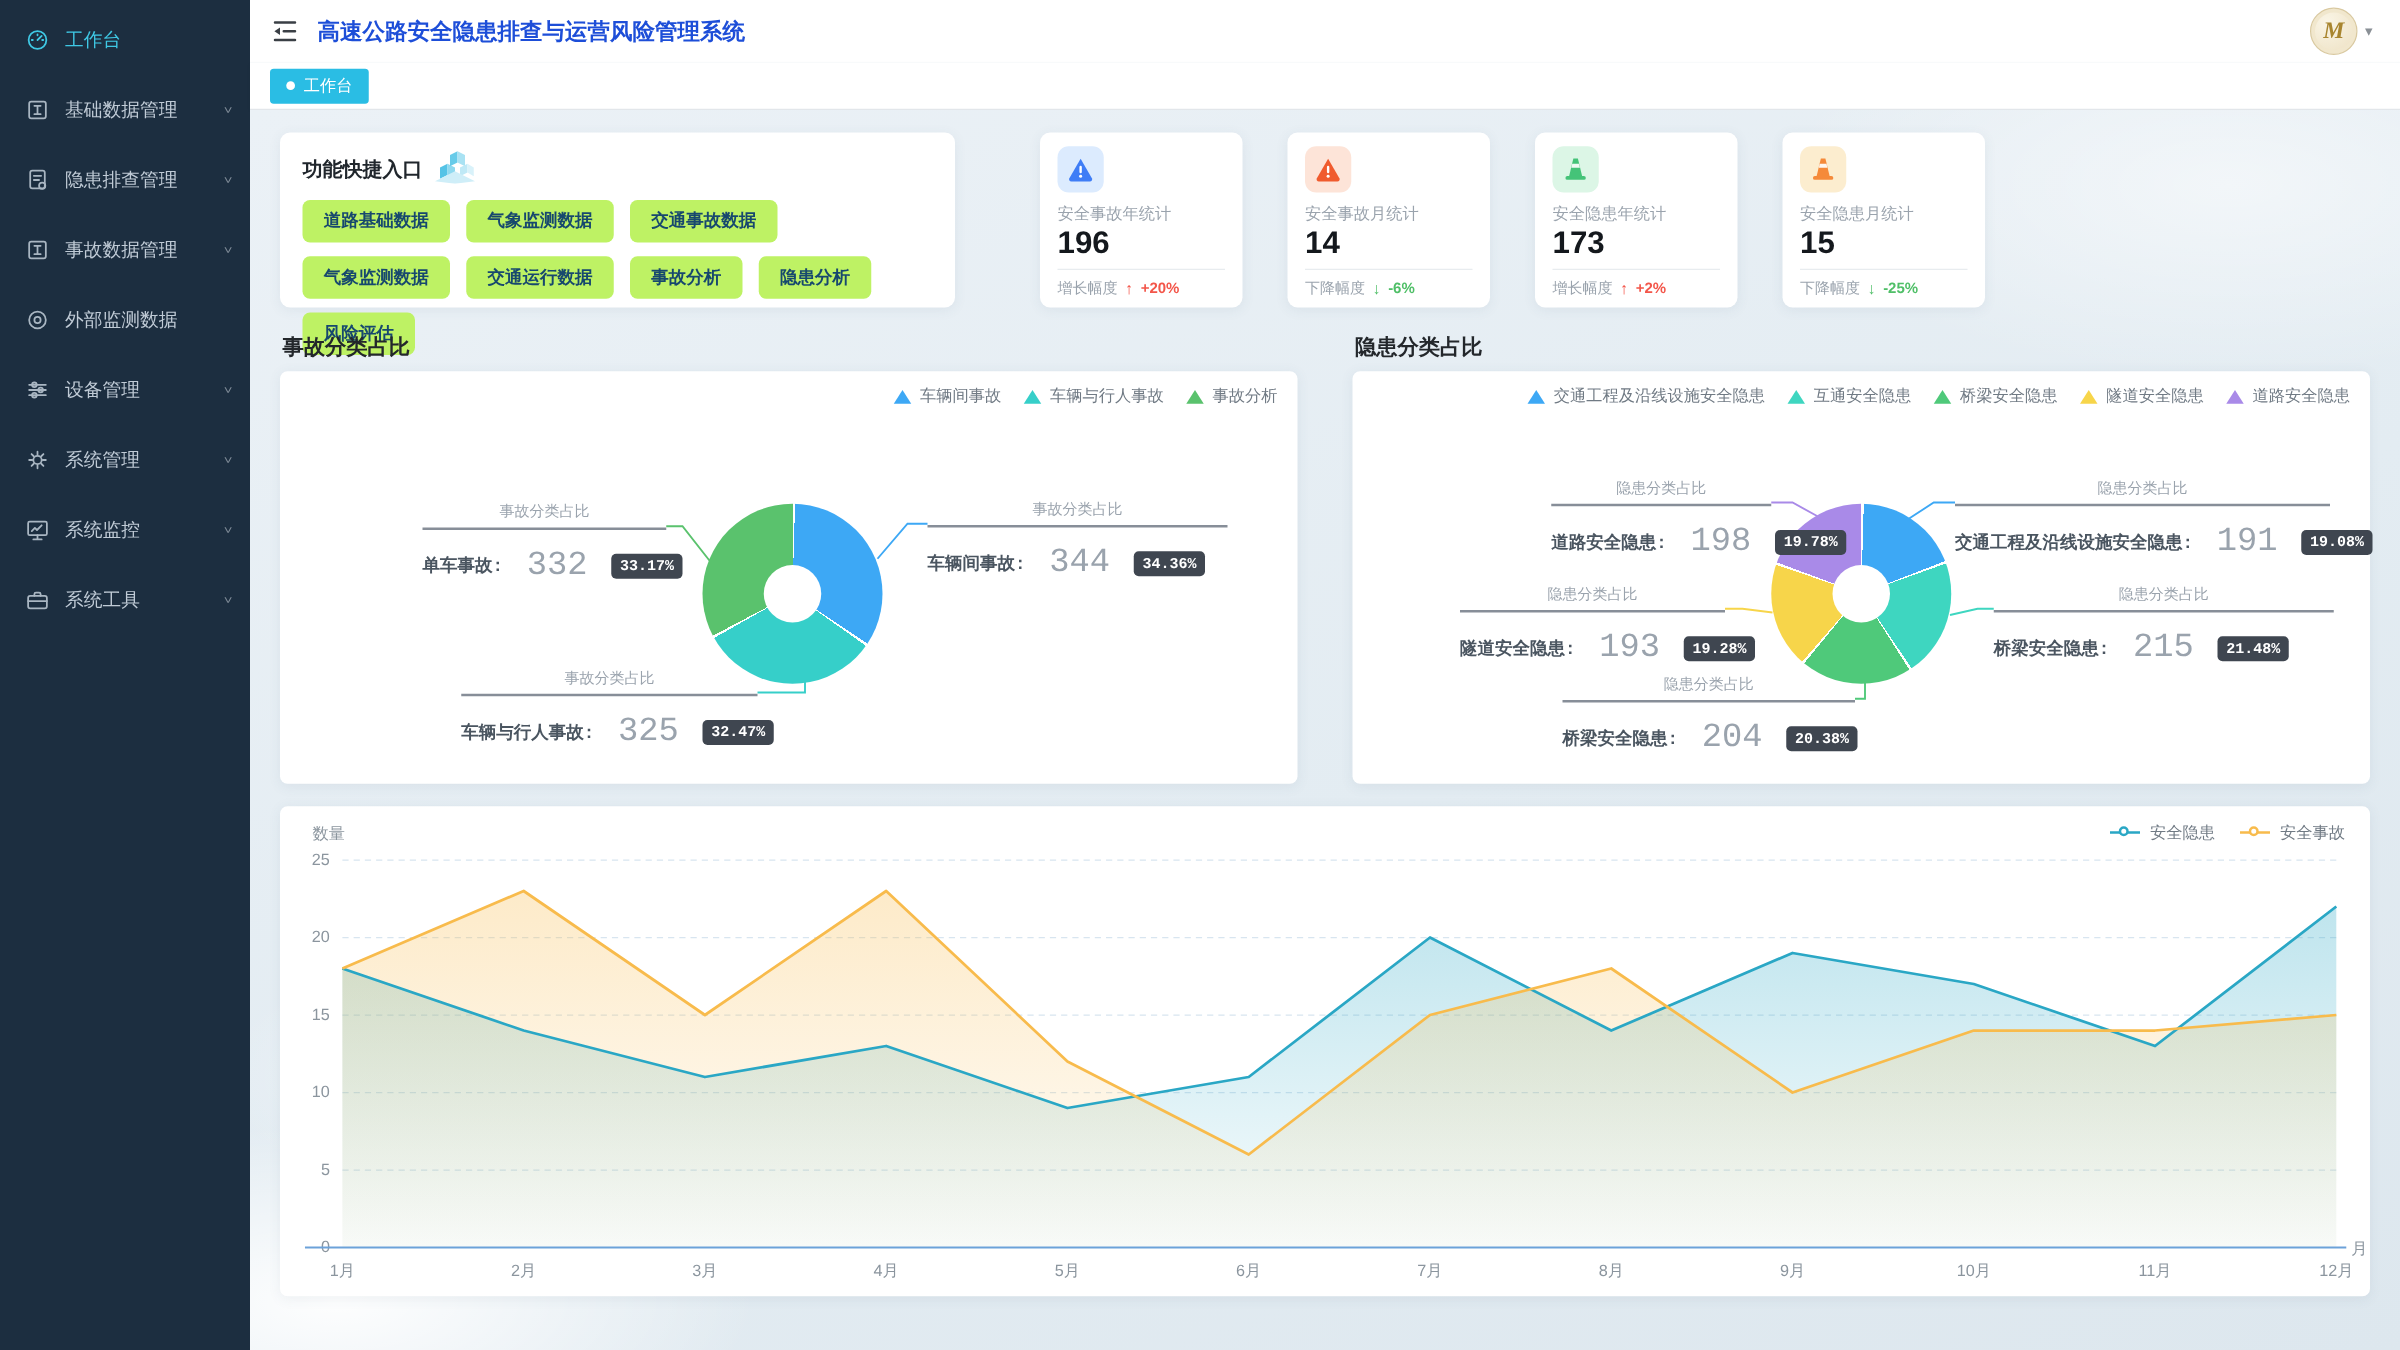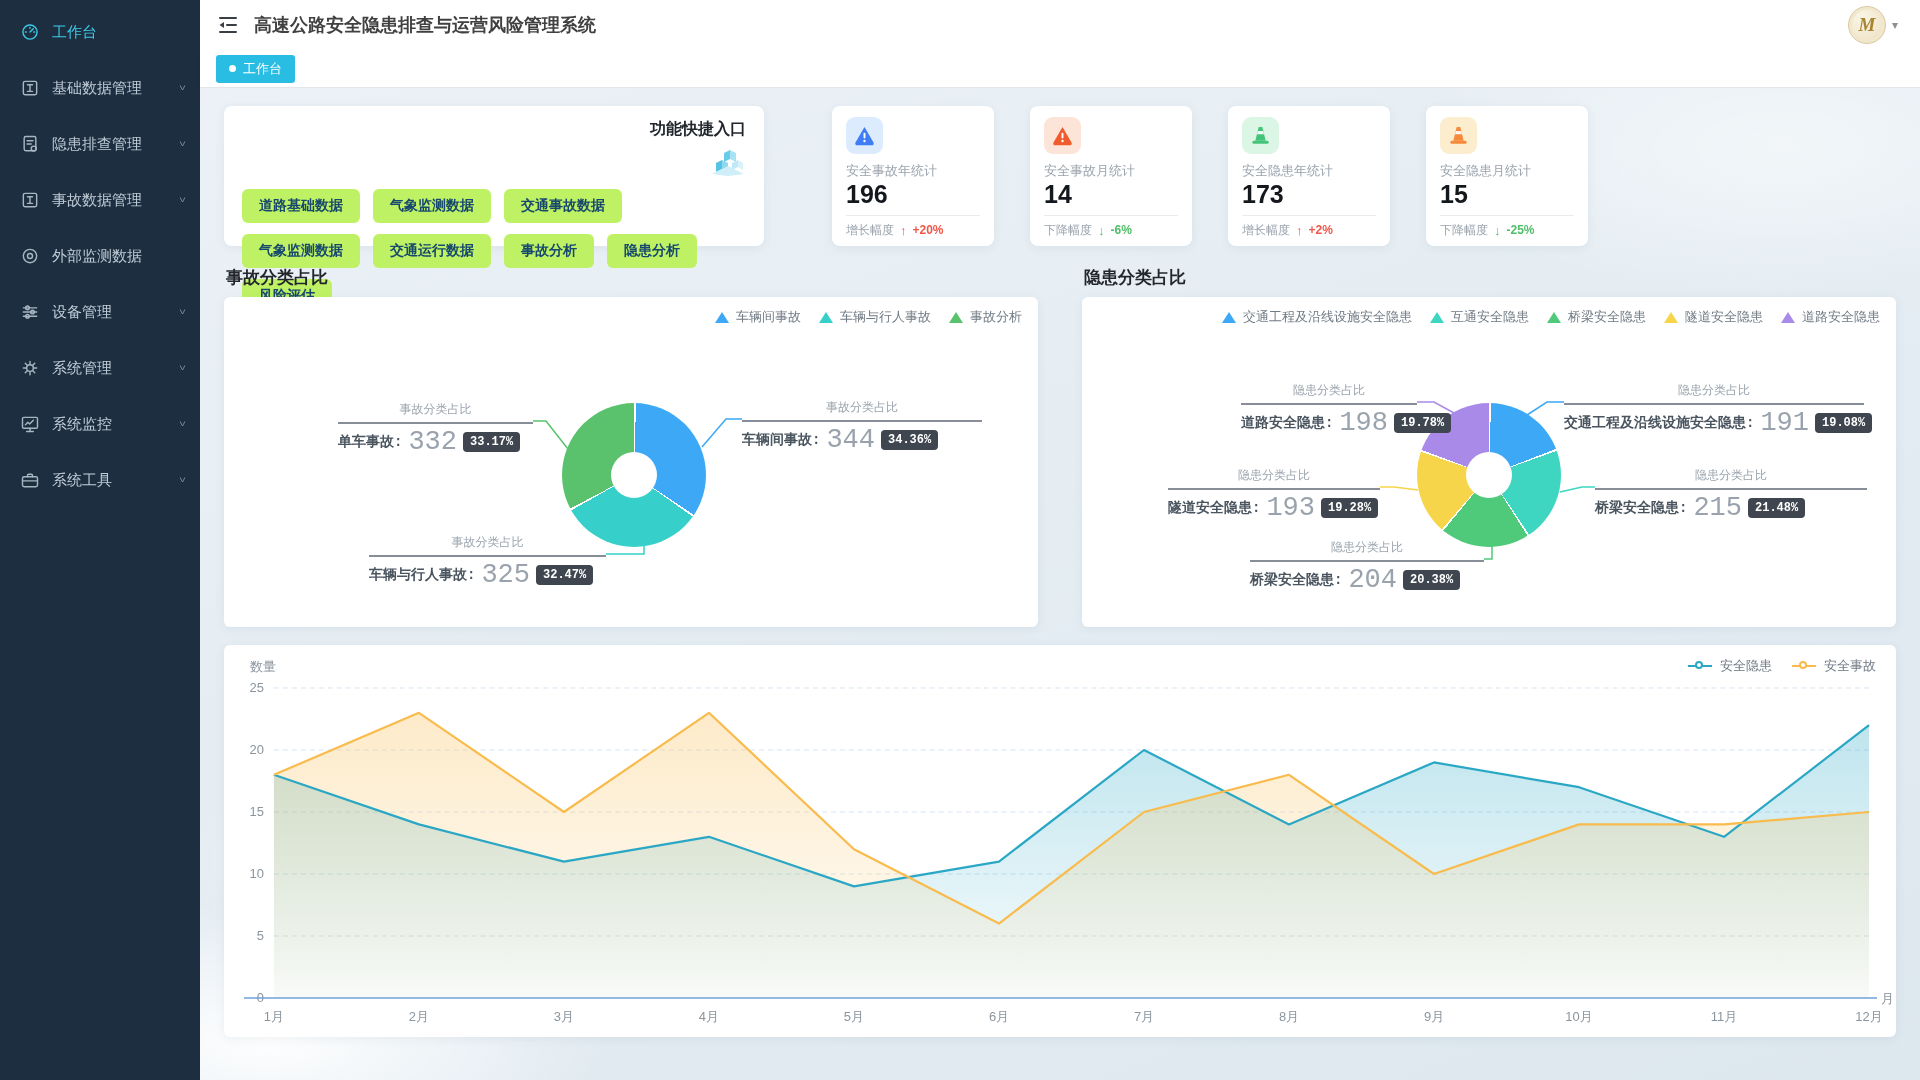--- a/index.html
+++ b/index.html
@@ -14,21 +14,21 @@
   .side-item .s-icon { width:20px; height:20px; margin-right:12px; flex:none; display:flex; }
   .side-item .s-icon svg { width:20px; height:20px; stroke:#a9b6c2; fill:none; stroke-width:1.7; stroke-linecap:round; stroke-linejoin:round; }
   .side-item.active { color:#3fc8e4; }
   .side-item.active .s-icon svg { stroke:#3fc8e4; }
   .side-item .chev { margin-left:auto; color:#7f8b97; font-size:12px; transform:scaleY(.75); }
 
   
   .main { flex:1; display:flex; flex-direction:column; min-width:0; }
   .header { height:50px; background:#fff; display:flex; align-items:center; padding:0 22px 0 16px; flex:none; }
   .menu-btn { width:24px; height:24px; cursor:pointer; display:flex; }
-  .h-title { font-size:18px; font-weight:bold; color:#404040; margin-left:14px; }
+  .h-title { font-size:18px; font-weight:bold; color:#1d4ed8; margin-left:14px; }
   .h-right { margin-left:auto; display:flex; align-items:center; gap:6px; }
   .avatar { width:38px; height:38px; border-radius:50%; cursor:pointer;
             background:radial-gradient(circle at 35% 30%, #faf5e6, #ecdfc0);
             border:1px solid #d9c9a0; display:flex; align-items:center; justify-content:center;
             font-family:"Liberation Serif","DejaVu Serif",serif; font-style:italic; font-weight:bold;
             font-size:19px; color:#a8852f; box-shadow:inset 0 0 0 3px #f1e7cd; }
   .caret { color:#8a9096; font-size:12px; cursor:pointer; }
 
   .tabbar { height:38px; background:#fff; border-bottom:1px solid #e2e6ea; box-shadow:0 1px 3px rgba(0,0,0,.05);
             display:flex; align-items:center; padding:0 16px; flex:none; }
@@ -42,21 +42,21 @@
       radial-gradient(380px 160px at 14% 78%, rgba(255,255,255,.6), rgba(255,255,255,0) 70%),
       radial-gradient(520px 220px at 92% 6%, rgba(255,255,255,.5), rgba(255,255,255,0) 70%),
       linear-gradient(160deg,#ebf1f6 0%,#e3ecf2 55%,#dde7ee 100%);
   }
 
   .panel { background:#fff; border-radius:8px; box-shadow:0 2px 10px rgba(60,90,120,.08); }
 
   
   .row1 { display:flex; height:140px; margin-bottom:20px; }
   .quick-panel { width:540px; flex:none; padding:13px 18px; }
-  .qp-head { display:flex; align-items:flex-end; gap:8px;flex-direction:column; }
+  .qp-head { display:flex; align-items:flex-end; gap:8px; }
   .qp-title { font-size:16px; font-weight:bold; color:#20262c; }
   .qp-icon { display:flex; }
   .qp-btns { display:flex; flex-wrap:wrap; gap:11px 13px; margin-top:13px; }
   .qbtn { background:#bef264; color:#17486e; font-weight:bold; font-size:14px; padding:8px 17px;
           border-radius:6px; border:none; cursor:pointer; font-family:inherit; }
 
   .stat-group { display:flex; gap:36px; margin-left:68px; }
   .stat-card { width:162px; flex:none; background:#fff; border-radius:8px; box-shadow:0 2px 10px rgba(60,90,120,.08);
                padding:11px 14px 7px; display:flex; flex-direction:column; }
   .stat-icon { width:37px; height:37px; border-radius:9px; display:flex; align-items:center; justify-content:center; }
@@ -79,21 +79,21 @@
   .tri { width:0; height:0; border-left:7px solid transparent; border-right:7px solid transparent;
          border-bottom:11px solid #ccc; }
   .donut { position:absolute; width:144px; height:144px; border-radius:50%; left:338px; top:106px; }
   .donut::after { content:""; position:absolute; inset:49px; background:#fff; border-radius:50%; }
   #pie2 .donut { left:335px; }
   .connectors { position:absolute; inset:0; width:100%; height:100%; pointer-events:none; }
 
   .callout { position:absolute; }
   .co-title { text-align:center; color:#9aa3ad; font-size:12px; padding-bottom:4px; white-space:nowrap; }
   .co-rule { border-top:2px solid #878e98; }
-  .co-main { margin-top:3px; display:flex; align-items:center; gap:6px; white-space:nowrap; }
+  .co-main { margin-top:14px; display:flex; align-items:center; gap:19px; white-space:nowrap; }
   .co-name { font-size:14px; font-weight:bold; color:#4a5560; }
   .co-num { font-size:27px; color:#9aa3ad; }
   .co-badge { background:#3f4650; color:#fff; font-size:12px; font-weight:bold; padding:3px 7px; border-radius:4px; }
 
   #pie1 .co0 { left:518px; top:102px; width:240px; }
   #pie1 .co1 { left:145px; top:237px; width:237px; }
   #pie1 .co2 { left:114px; top:104px; width:195px; }
   #pie2 .co0 { left:482px; top:85px;  width:300px; }
   #pie2 .co1 { left:513px; top:170px; width:272px; }
   #pie2 .co2 { left:168px; top:242px; width:234px; }

